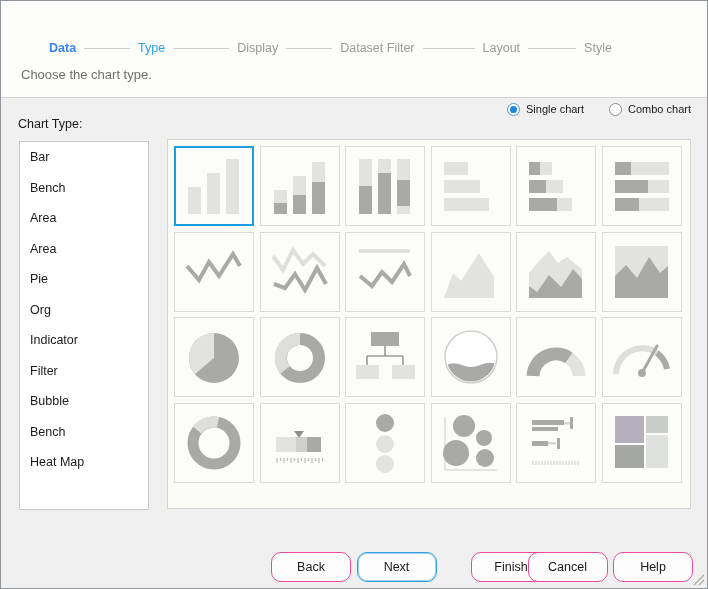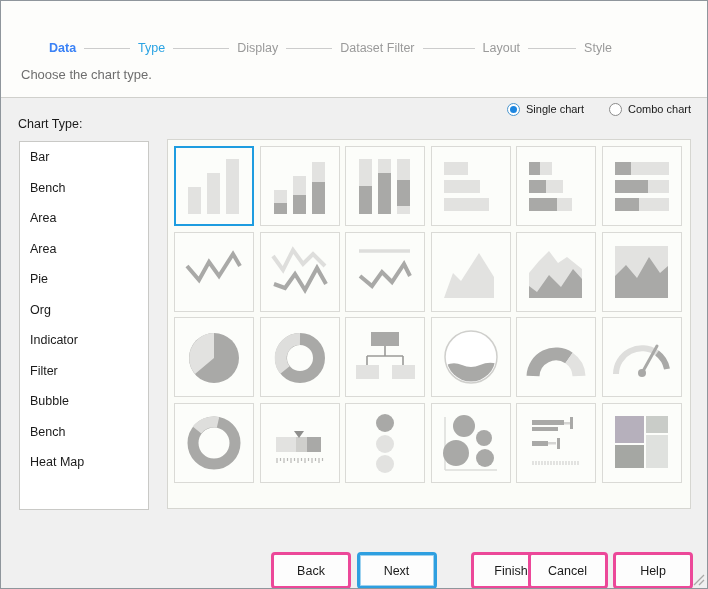--- a/index.html
+++ b/index.html
@@ -35,21 +35,21 @@
   .chart-type-label{position:absolute;left:17px;top:116px;font-size:12.5px;}
   .listbox{position:absolute;left:18px;top:140px;width:130px;height:369px;background:#ffffff;border:1px solid #c9c9c6;overflow:hidden;}
   .list-item{height:30.55px;line-height:30.55px;padding-left:10px;font-size:12.5px;cursor:default;}
   .list-item.selected{background:#cde9f8;}
   
   .panel{position:absolute;left:166px;top:138px;width:524px;height:370px;background:#fbfcf8;border:1px solid #d6d6d1;padding:6px;}
   .grid{display:grid;grid-template-columns:repeat(6,80px);grid-auto-rows:80px;gap:5.5px;}
   .cell{border:1px solid #dadad6;background:#fcfdfa;display:flex;align-items:center;justify-content:center;}
   .cell.selected{border:2px solid #1e9ce0;}
   
-  .btn{position:absolute;top:551px;width:80px;height:37px;background:#fdfdfd;border:3px solid #ec4899;border-radius:4px;font-size:12.5px;display:flex;align-items:center;justify-content:center;cursor:default;}
+  .btn{position:absolute;top:551px;width:80px;height:30px;background:#fdfdfd;border:1px solid #ec4899;border-radius:10px;font-size:12.5px;display:flex;align-items:center;justify-content:center;cursor:default;}
   .btn.default{border-color:#2e9fe0;box-shadow:inset 0 0 0 1px #9ed2ef;}
   .b1{left:270px;}.b2{left:355.5px;}.b3{left:441px;margin-left:29px;}.b4{left:526.5px;}.b5{left:612px;}
   .grip{position:absolute;right:2px;bottom:2px;}
 </style>
 </head>
 <body>
 
 <div class="dialog">
 
   <div class="header">

